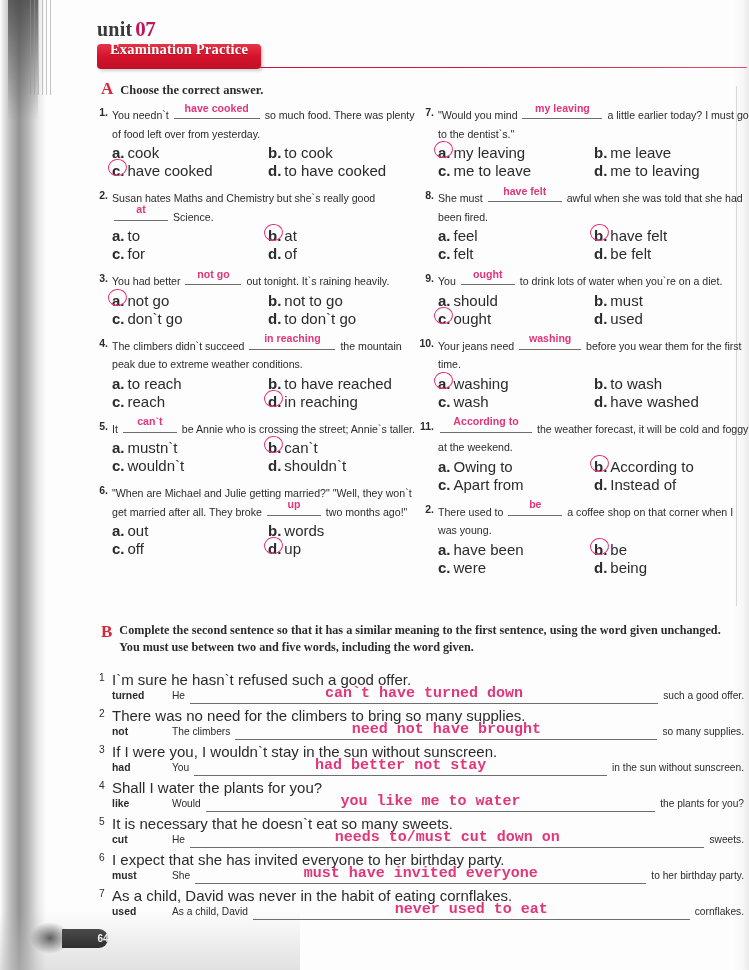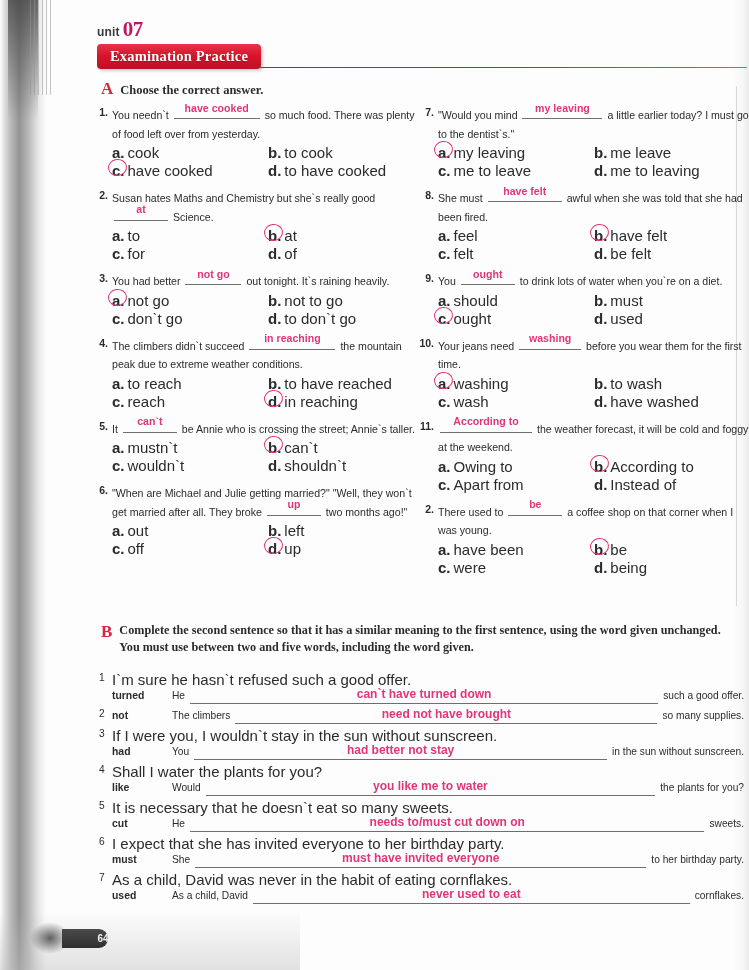--- a/index.html
+++ b/index.html
@@ -42,34 +42,34 @@
     background:#d8d8d8;
   }
   .bottom-smudge {
     position:absolute; left:0; bottom:0; width:300px; height:60px;
     background: linear-gradient(to top, rgba(190,190,190,.45), rgba(255,255,255,0));
   }
 
   
   .unit-line { position:absolute; left:97px; top:17px; }
   .unit-word {
-    font-family:Liberation Sans, sans-serif;
-    font-weight:bold; font-size:12px; color:#3a3a3a;
+    font-family:Liberation Serif, serif;
+    font-weight:bold; font-size:20px; color:#3a3a3a;
     letter-spacing:.2px;
   }
   .unit-num {
     font-family:"Liberation Serif", serif;
     font-weight:bold; font-size:21px; color:#be185d;
     margin-left:3px; letter-spacing:-.5px;
   }
 
   .banner {
     position:absolute; left:97px; top:44px;
-    height:25px; padding:0 13px;
-    display:flex; align-items:center;
+    height:25px; padding:11px 13px;
+    display:flex; align-items:flex-end;
     background: linear-gradient(to bottom, #e6344a 0%, #d6142c 48%, #c00f26 100%);
     border-radius:4px;
     box-shadow: 2px 2px 3px rgba(0,0,0,.18);
   }
   .banner-text {
     font-family:"Liberation Serif", serif;
     font-weight:bold; font-size:14.5px; color:#ffffff;
     letter-spacing:.2px; white-space:nowrap;
     text-shadow: 0 1px 1px rgba(0,0,0,.25);
   }
@@ -153,21 +153,21 @@
   }
   .blead { font-size:10.2px; color:#2b2b2b; margin-right:2px; }
   .bblank {
     position:relative; flex:1 1 auto;
     border-bottom:1px solid #6e6e6e; height:14px;
     margin:0 3px;
   }
   .bblank .hw {
     position:absolute; left:50%; transform:translateX(-50%);
     bottom:1.5px; white-space:nowrap;
-    font-size:12px; color:#e0367a; font-weight:600;
+    font-size:15px; color:#e0367a; font-weight:600;font-family:Liberation Mono, monospace;
   }
   .btail { font-size:10.2px; color:#2b2b2b; margin-left:2px; white-space:nowrap; }
 
   
   .pagetab {
     position:absolute; left:62px; bottom:22px;
     width:46px; height:19px;
     background: linear-gradient(to bottom,#4b4b4b,#2e2e2e);
     border-radius:0 9px 9px 0;
     display:flex; align-items:center; justify-content:center;padding-left:36px;
@@ -254,21 +254,21 @@
           <div class="opt picked"><span class="lt">b.</span><span>can`t</span></div>
           <div class="opt"><span class="lt">c.</span><span>wouldn`t</span></div>
           <div class="opt"><span class="lt">d.</span><span>shouldn`t</span></div>
         </div>
       </div>
       <div class="q">
         <div class="qnum">6.</div>
         <div class="qtext">"When are Michael and Julie getting married?" "Well, they won`t get married after all. They broke <span class="blank" style="width: 54px;"><span class="hw">up</span></span> two months ago!"</div>
         <div class="opts">
           <div class="opt"><span class="lt">a.</span><span>out</span></div>
-          <div class="opt"><span class="lt">b.</span><span>left</span></div>
+          <div class="opt"><span class="lt">b.</span><span>words</span></div>
           <div class="opt"><span class="lt">c.</span><span>off</span></div>
           <div class="opt picked"><span class="lt">d.</span><span>up</span></div>
         </div>
       </div>
     </div>
   <div class="col" id="colR">
       <div class="q">
         <div class="qnum">7.</div>
         <div class="qtext">"Would you mind <span class="blank" style="width: 80px;"><span class="hw">my leaving</span></span> a little earlier today? I must go to the dentist`s."</div>
         <div class="opts">
@@ -343,20 +343,21 @@
           <span class="bkey">turned</span>
           <span class="blead">He</span>
           <span class="bblank">
             <span class="hw">can`t have turned down</span>
           </span>
           <span class="btail">such a good offer.</span>
         </div>
       </div>
       <div class="bitem">
         <div class="bnum">2</div>
+        <div class="bprompt">There was no need for the climbers to bring so many supplies.</div>
         <div class="brow">
           <span class="bkey">not</span>
           <span class="blead">The climbers</span>
           <span class="bblank">
             <span class="hw">need not have brought</span>
           </span>
           <span class="btail">so many supplies.</span>
         </div>
       </div>
       <div class="bitem">

